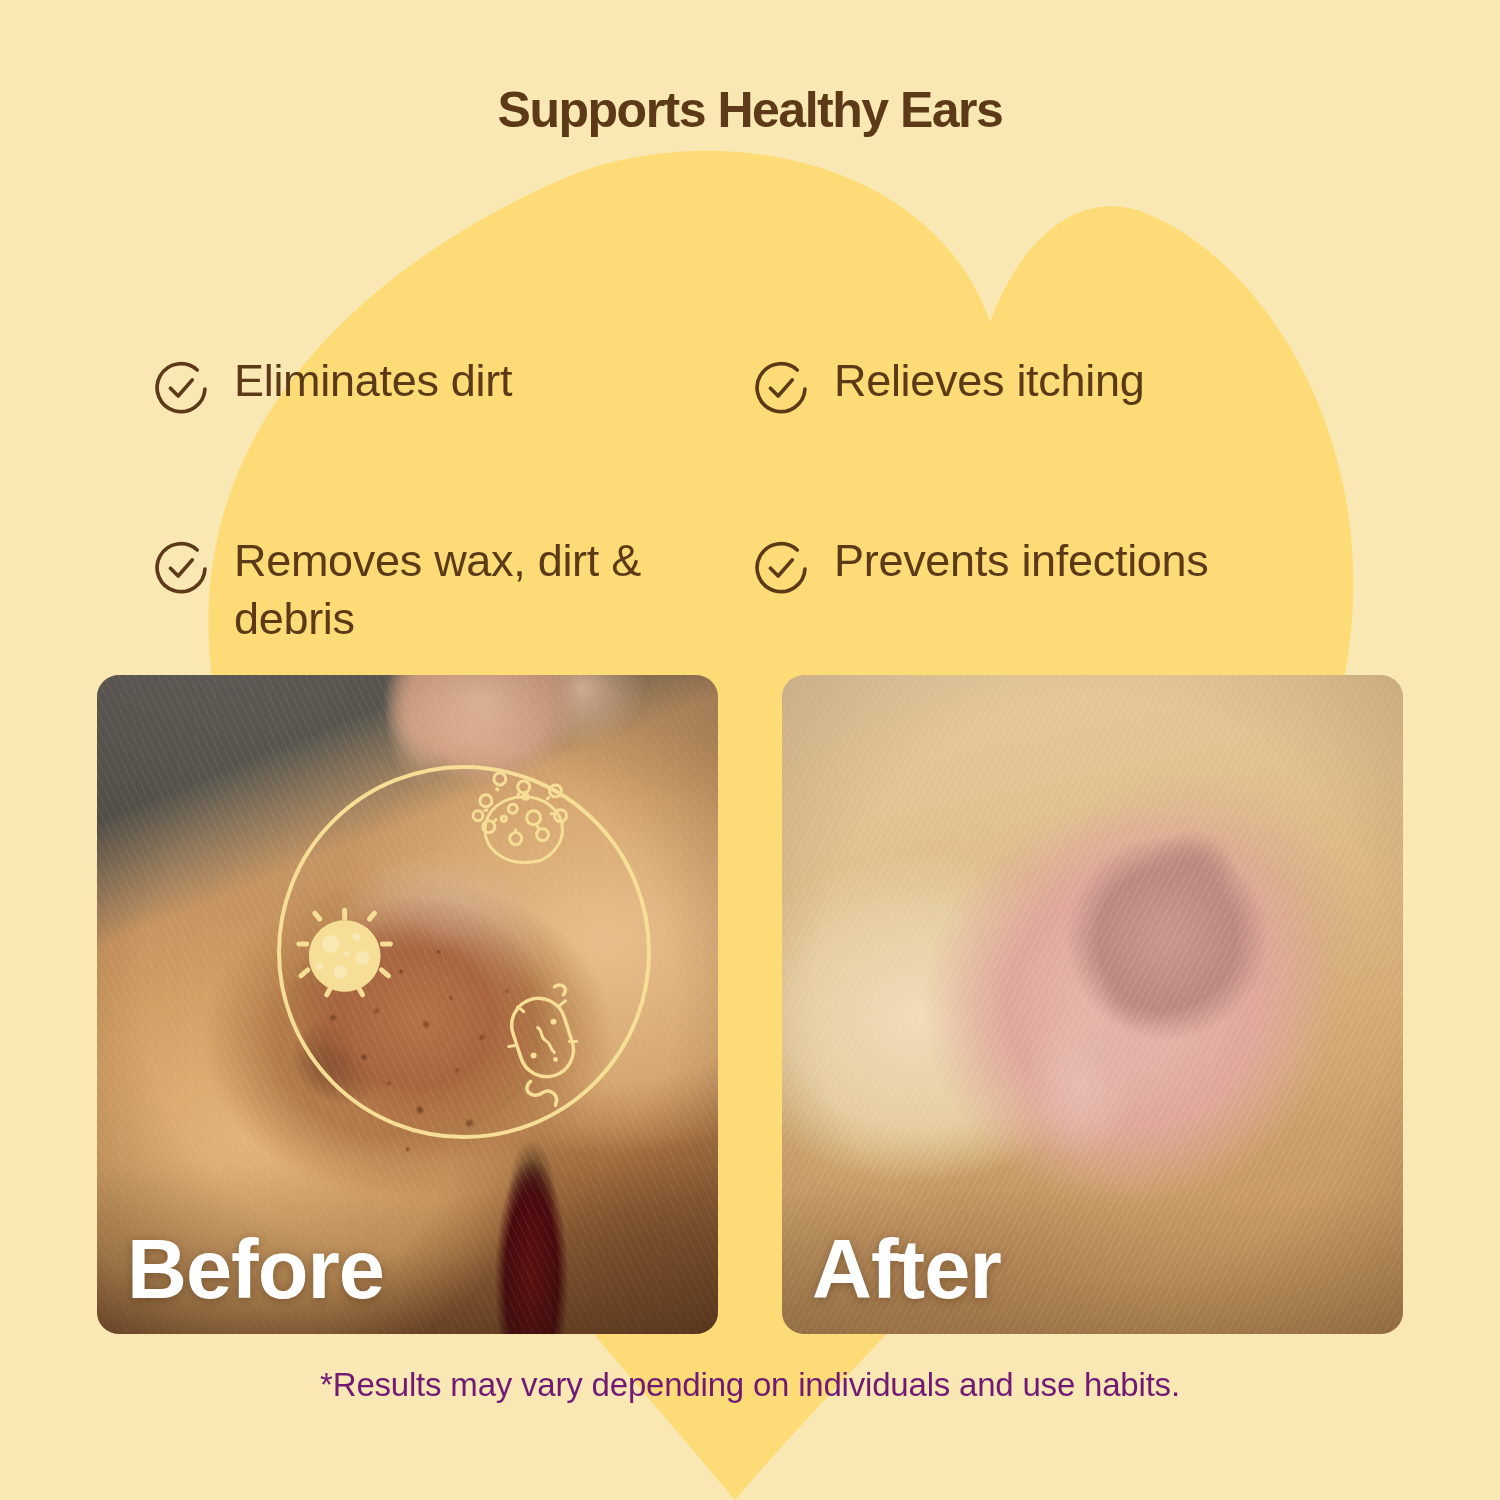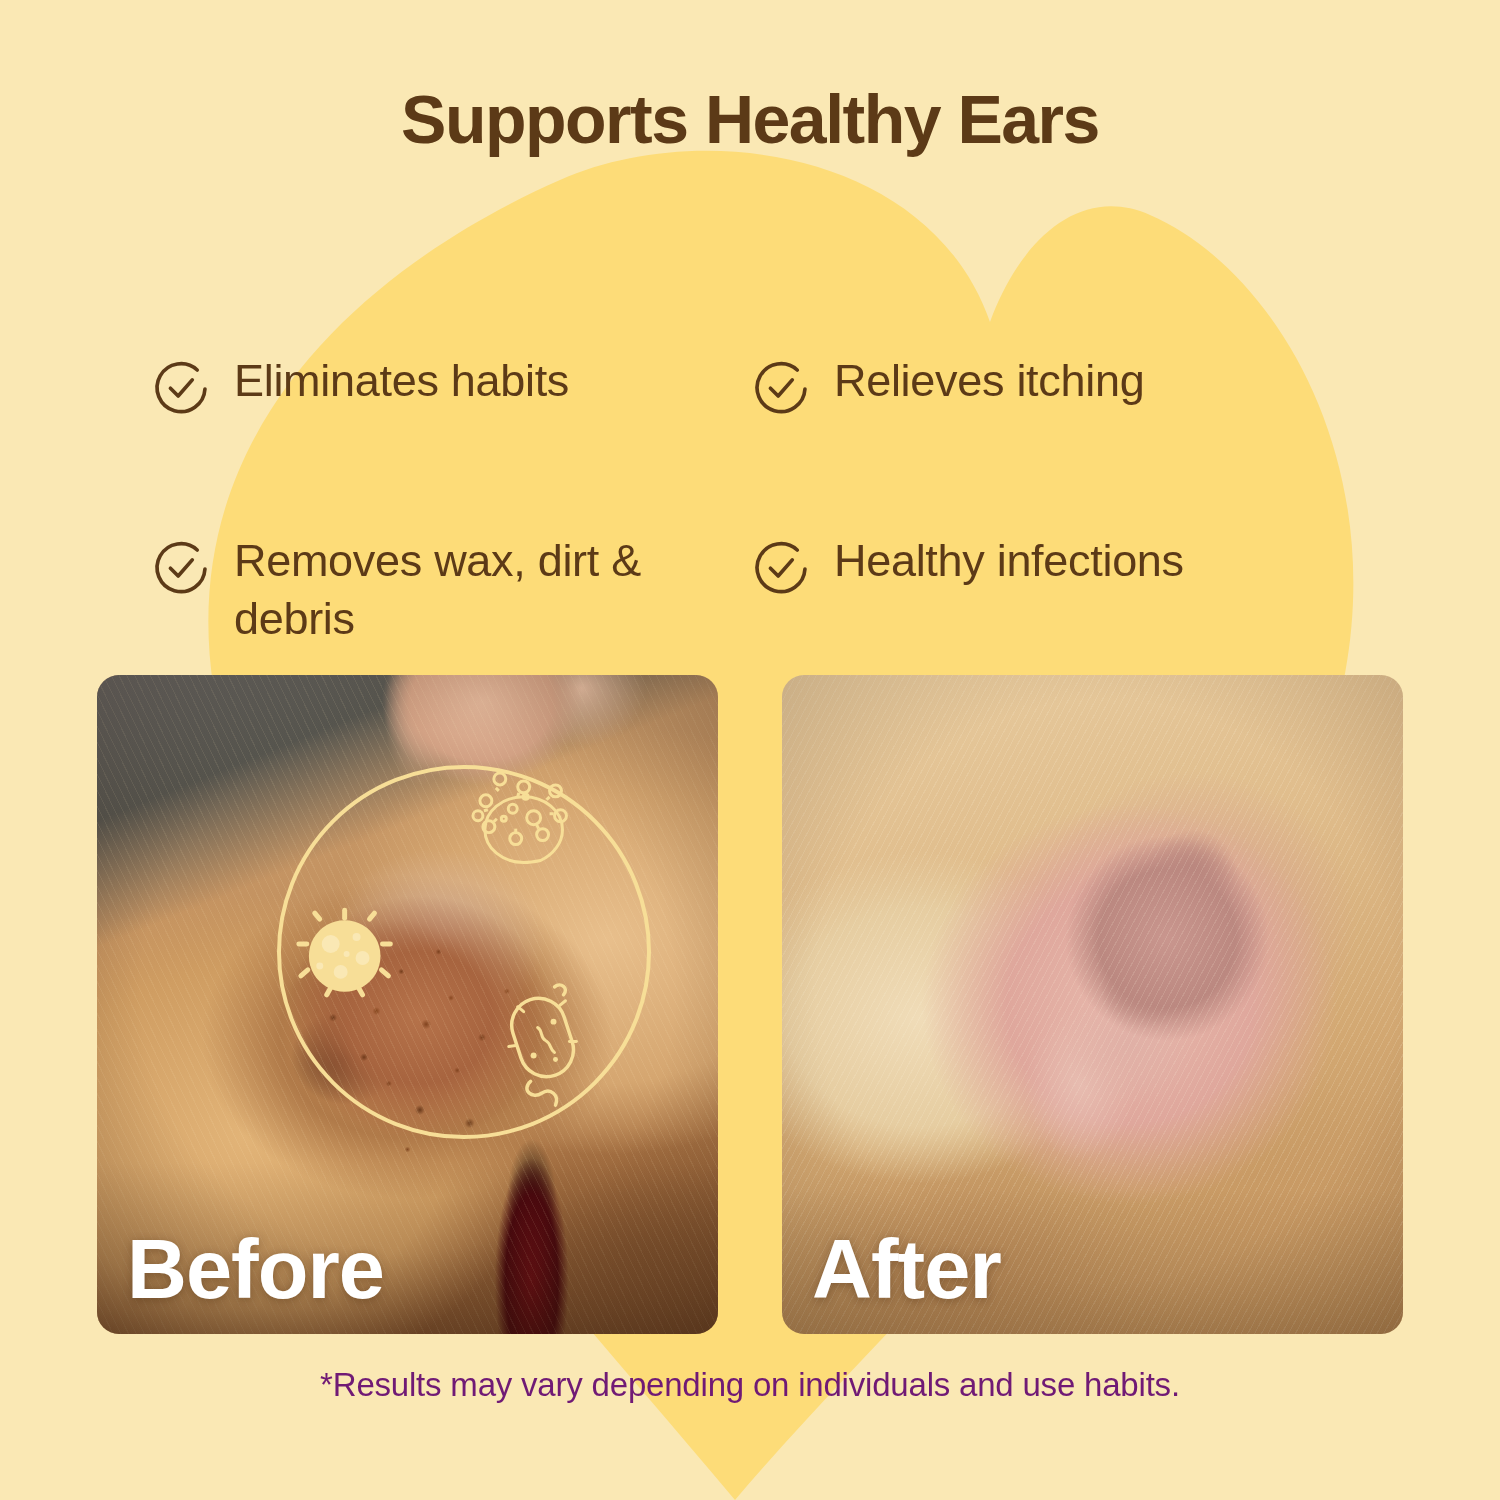--- a/index.html
+++ b/index.html
@@ -30,21 +30,21 @@
     pointer-events: none;
   }
 
   
   .title {
     position: absolute;
     left: 0;
     top: 84px;
     width: 1500px;
     text-align: center;
-    font-size: 68px;
+    font-size: 50px;
     font-weight: 700;
     letter-spacing: -1.5px;
     color: #5c3a17;
     line-height: 1.05;
   }
 
   
   .benefits {
     position: absolute;
     left: 150px;
@@ -245,21 +245,21 @@
 
   <div class="title">Supports Healthy Ears</div>
 
   <div class="benefits">
 
     <div class="benefit">
       <svg class="chk" viewBox="0 0 44 44" fill="none" aria-hidden="true">
         <path d="M33.5 8.5 A17 17 0 1 0 39 22" stroke="#5C3A17" stroke-width="2.6" stroke-linecap="round" fill="none"></path>
         <path d="M14.5 21.5 L20 27 L30 15.5" stroke="#5C3A17" stroke-width="2.6" stroke-linecap="round" stroke-linejoin="round" fill="none"></path>
       </svg>
-      <div class="btxt">Eliminates habits</div>
+      <div class="btxt">Eliminates dirt</div>
     </div>
 
     <div class="benefit">
       <svg class="chk" viewBox="0 0 44 44" fill="none" aria-hidden="true">
         <path d="M33.5 8.5 A17 17 0 1 0 39 22" stroke="#5C3A17" stroke-width="2.6" stroke-linecap="round" fill="none"></path>
         <path d="M14.5 21.5 L20 27 L30 15.5" stroke="#5C3A17" stroke-width="2.6" stroke-linecap="round" stroke-linejoin="round" fill="none"></path>
       </svg>
       <div class="btxt">Relieves itching</div>
     </div>
 
@@ -269,21 +269,21 @@
         <path d="M14.5 21.5 L20 27 L30 15.5" stroke="#5C3A17" stroke-width="2.6" stroke-linecap="round" stroke-linejoin="round" fill="none"></path>
       </svg>
       <div class="btxt">Removes wax, dirt &amp; debris</div>
     </div>
 
     <div class="benefit">
       <svg class="chk" viewBox="0 0 44 44" fill="none" aria-hidden="true">
         <path d="M33.5 8.5 A17 17 0 1 0 39 22" stroke="#5C3A17" stroke-width="2.6" stroke-linecap="round" fill="none"></path>
         <path d="M14.5 21.5 L20 27 L30 15.5" stroke="#5C3A17" stroke-width="2.6" stroke-linecap="round" stroke-linejoin="round" fill="none"></path>
       </svg>
-      <div class="btxt">Healthy infections</div>
+      <div class="btxt">Prevents infections</div>
     </div>
   </div>
 
   <div class="cards">
 
     <div class="card">
       <div class="photo ph-before-base"></div>
       <div class="photo ph-before-topleft"></div>
       <div class="photo ph-before-ear"></div>
       <div class="photo ph-before-debris"></div>

